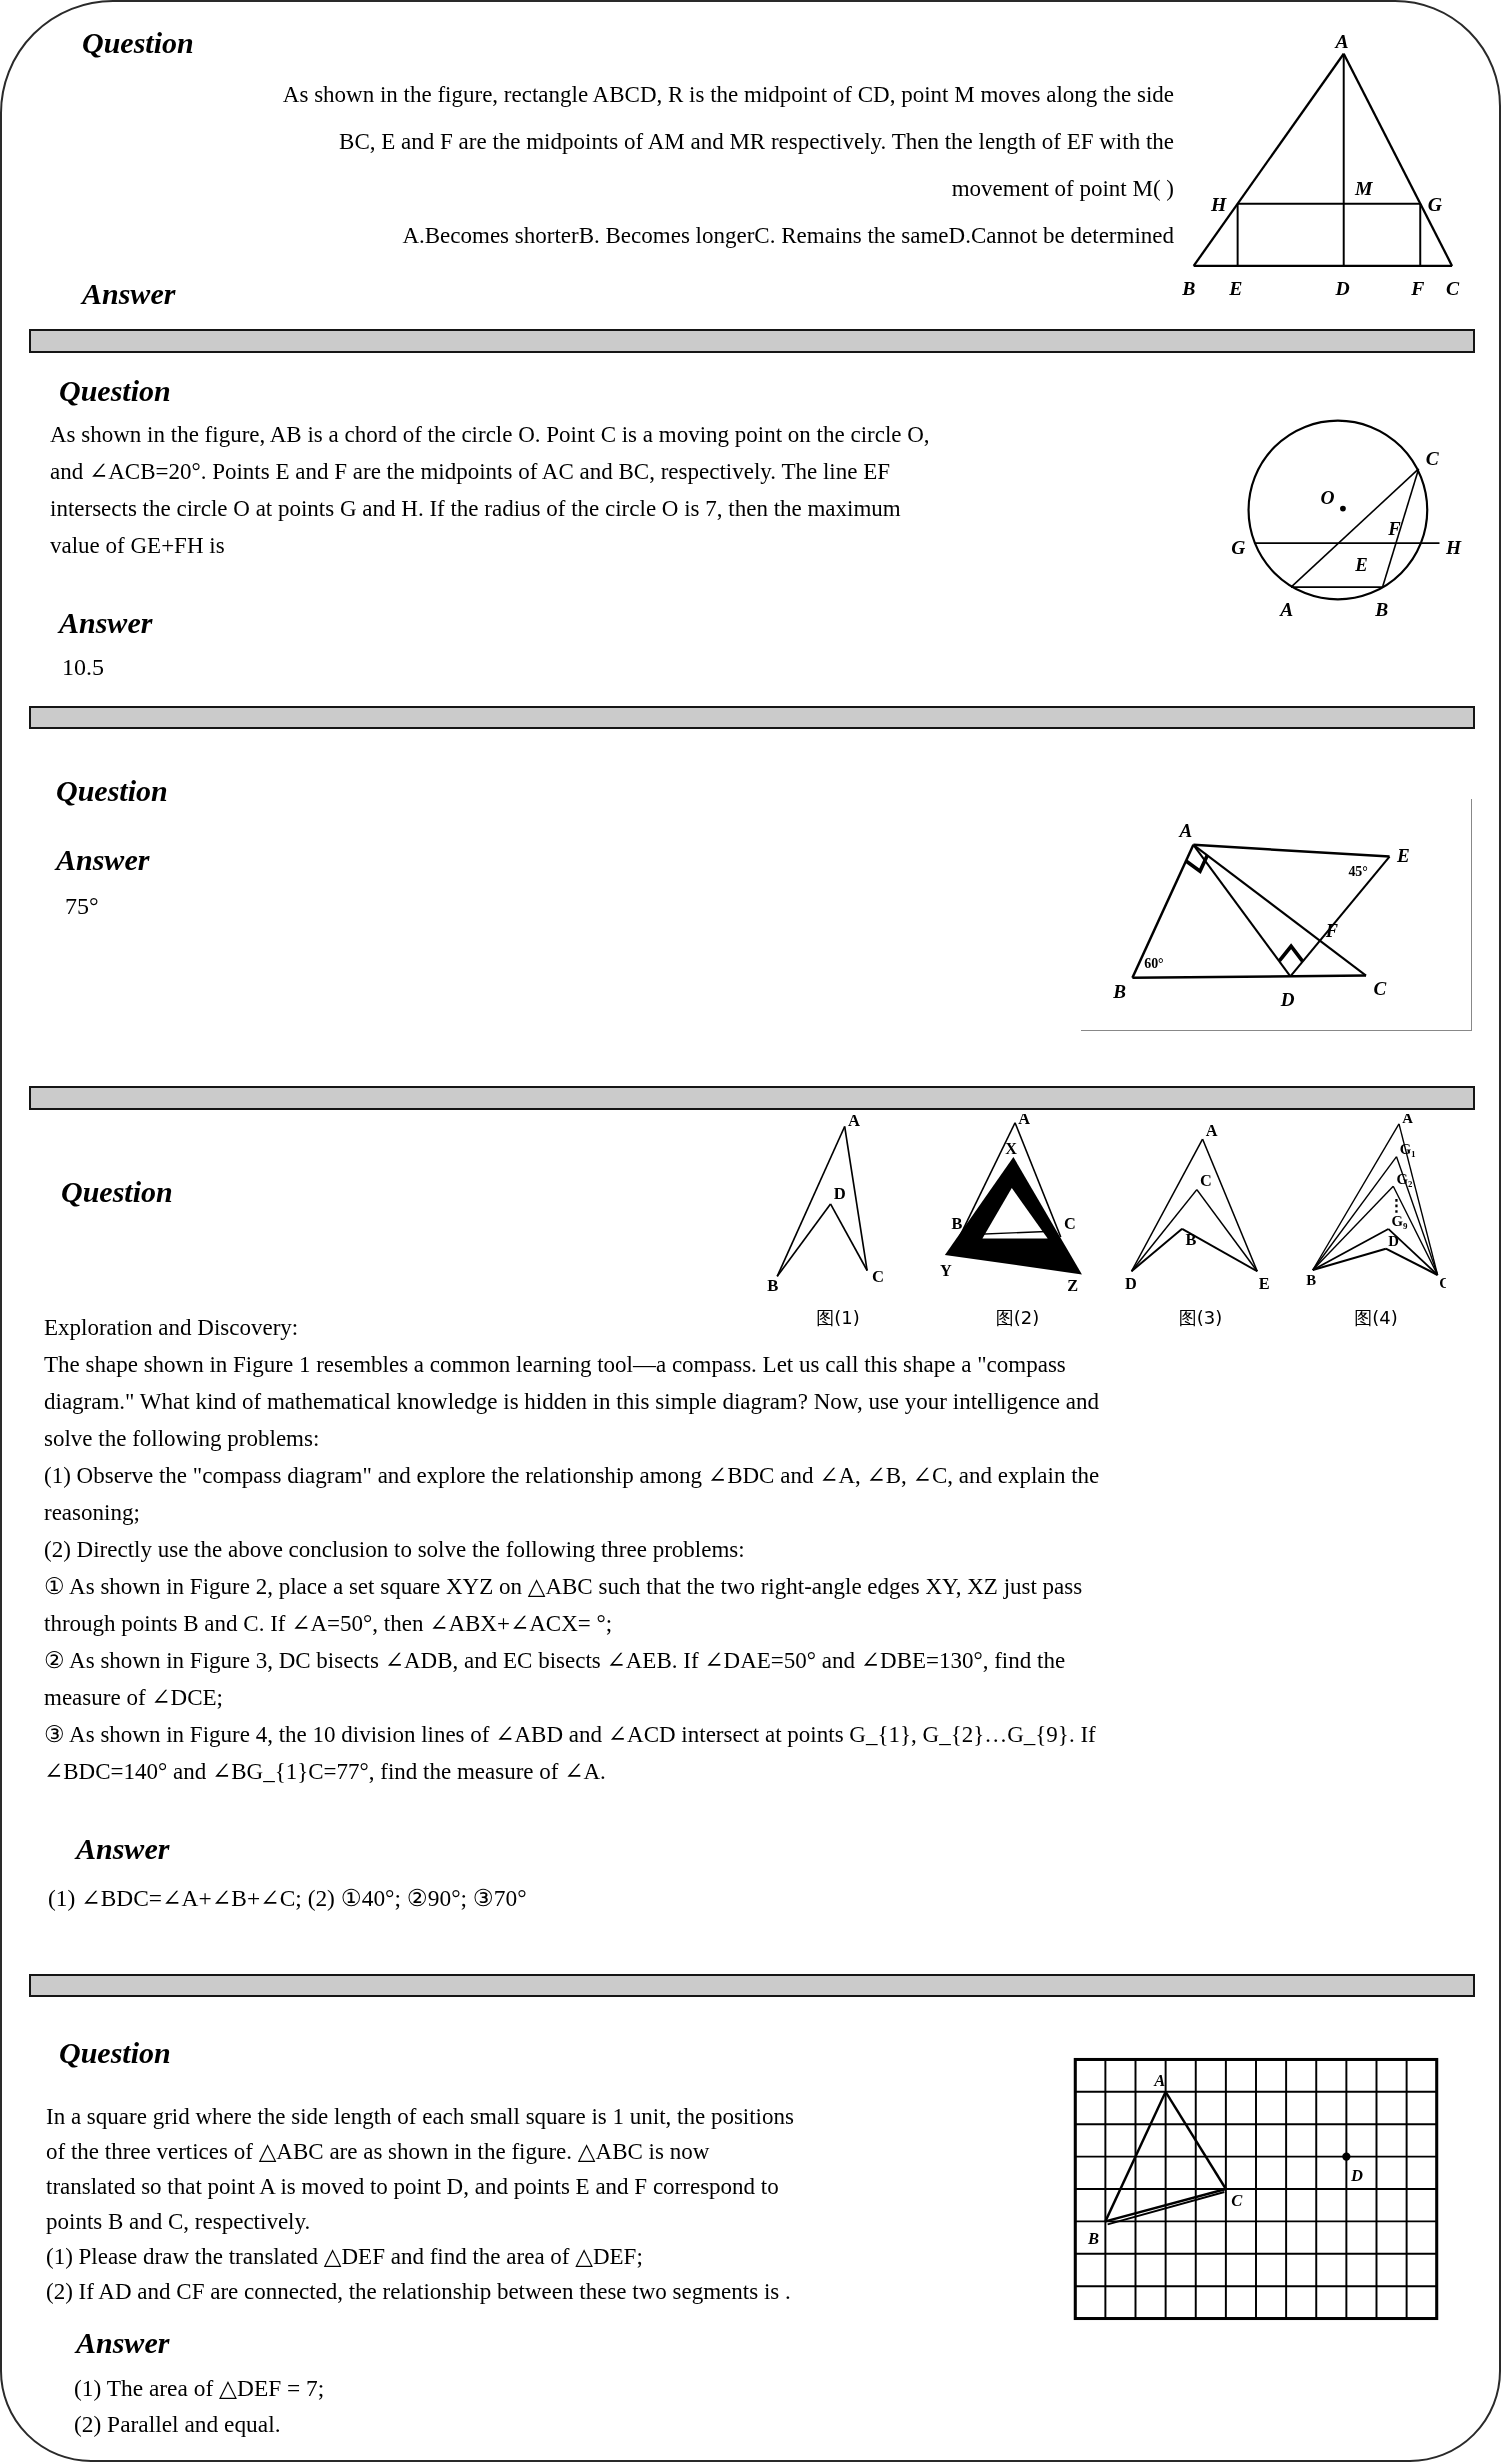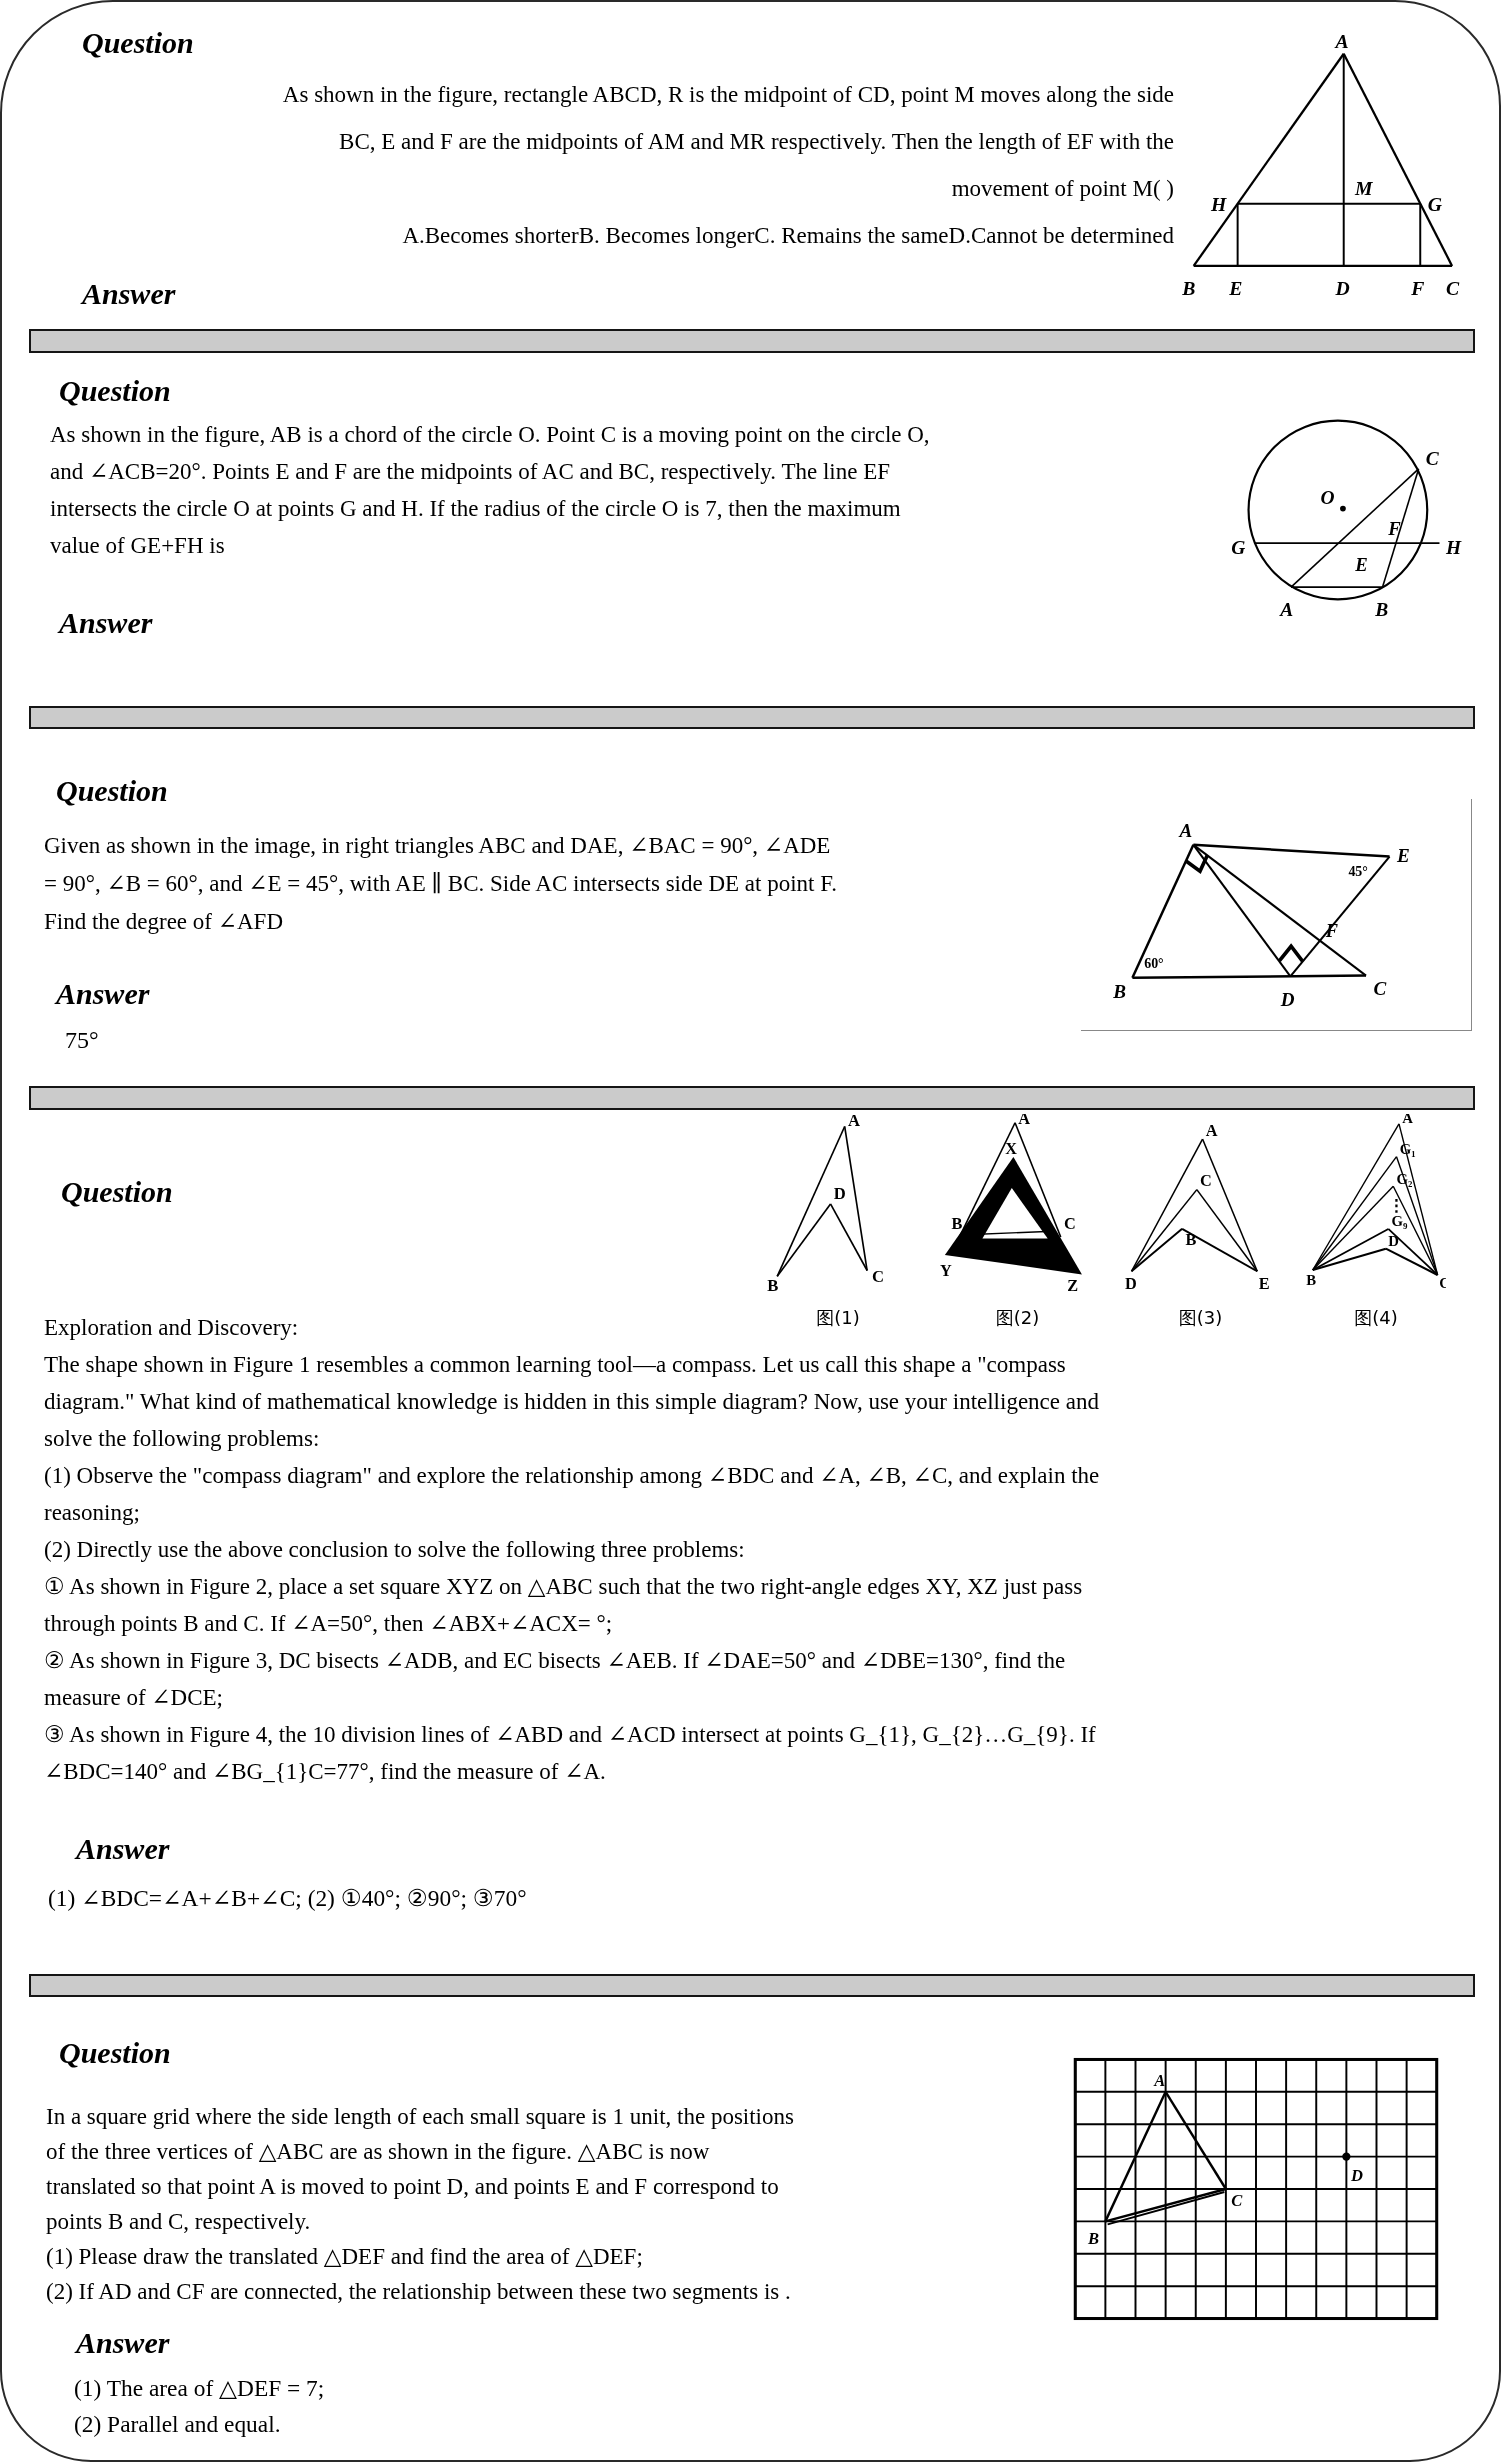--- a/index.html
+++ b/index.html
@@ -83,20 +83,21 @@
         <text x="214" y="250" font-size="26">E</text>
         <text x="260" y="200" font-size="26">F</text>
       </svg>
     </div>
     <div class="hq" style="margin:21px 0 0 57px;">Question</div>
     <div class="qtext" style="margin:9px 302px 0 48px;">As shown in the figure, AB is a chord of the circle O. Point C is a moving point on the circle O,
 and ∠ACB=20°. Points E and F are the midpoints of AC and BC, respectively. The line EF
 intersects the circle O at points G and H. If the radius of the circle O is 7, then the maximum
 value of GE+FH is</div>
     <div class="hq" style="margin:42px 0 0 57px;">Answer</div>
+    <div class="atext" style="margin:10.6px 0 0 60px;">10.5</div>
   </section>
 
   <div class="divider"></div>
 
   <section class="sec3">
     <div class="fig3box">
       <svg width="382" height="221" viewBox="0 0 520 300">
         <line x1="70" y1="243" x2="153" y2="62" stroke-width="3.4"></line>
         <line x1="153" y1="62" x2="420" y2="78" stroke-width="3.4"></line>
         <line x1="70" y1="243" x2="388" y2="240" stroke-width="3.4"></line>
@@ -109,23 +110,20 @@
         <text x="430" y="86" font-size="26">E</text>
         <text x="44" y="270" font-size="26">B</text>
         <text x="398" y="266" font-size="26">C</text>
         <text x="272" y="282" font-size="26">D</text>
         <text x="333" y="188" font-size="25">F</text>
         <text x="86" y="230" font-size="19" class="plain">60°</text>
         <text x="364" y="104" font-size="19" class="plain">45°</text>
       </svg>
     </div>
     <div class="hq" style="margin:45px 0 0 54px;">Question</div>
-    <div class="qtext" style="margin:19.6px 355px 0 42px;line-height:38px;">Given as shown in the image, in right triangles ABC and DAE, ∠BAC = 90°, ∠ADE
-= 90°, ∠B = 60°, and ∠E = 45°, with AE ∥ BC. Side AC intersects side DE at point F.
-Find the degree of ∠AFD</div>
     <div class="hq" style="margin:36px 0 0 54px;">Answer</div>
     <div class="atext" style="margin:12px 0 0 63px;">75°</div>
   </section>
 
   <div class="divider"></div>
 
   <section class="sec4">
     <div class="figrow">
 
       <div class="cfig">

